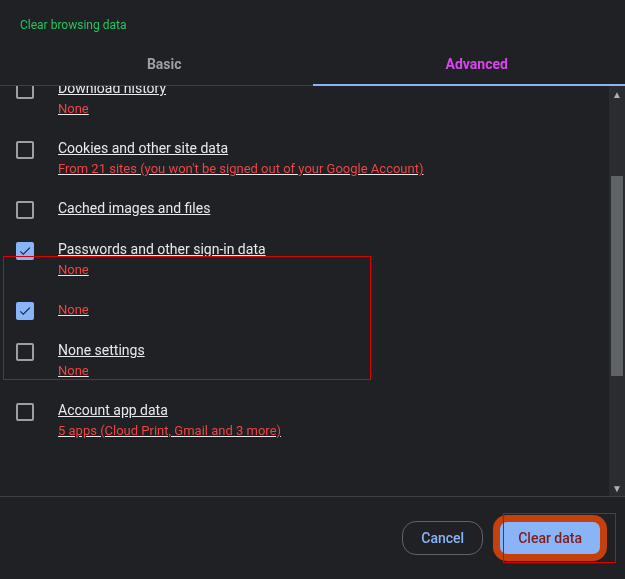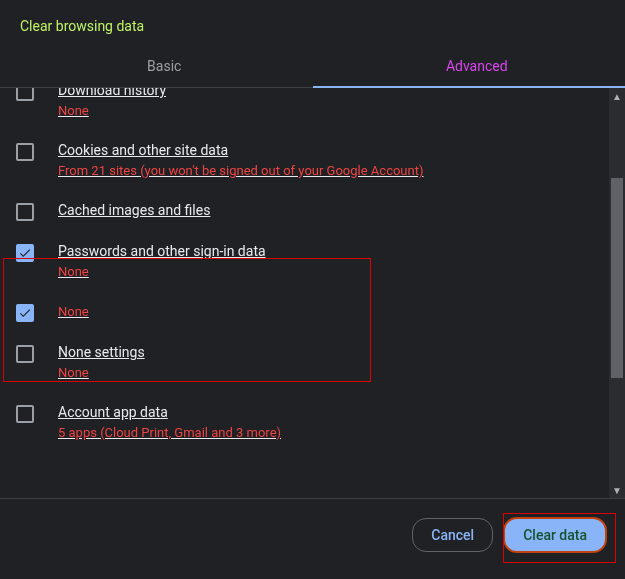--- a/index.html
+++ b/index.html
@@ -7,33 +7,33 @@
     background: #202124;
     font-family: Roboto, Arial, sans-serif;
     color: #e8eaed;
     width: 625px;
     height: 579px;
     overflow: hidden;
     position: relative;
   }
   .header {
     padding: 18px 20px 12px 20px;
-    font-size: 14px;
-    color: #bef264;
+    font-size: 12px;
+    color: #22c55e;
   }
   .tabs {
     display: flex;
     border-bottom: 1px solid #3c4043;
   }
   .tab {
     flex: 1;
     text-align: center;
     padding: 12px 0 13px 16px;
     font-size: 14px;
-    font-weight: 400;
+    font-weight: 700;
     color: #9aa0a6;
     cursor: pointer;
     position: relative;
   }
   .tab.active {
     color: #d946ef;
   }
   .tab.active::after {
     content: '';
     position: absolute;
@@ -152,22 +152,22 @@
     cursor: pointer;
     font-weight: 500;
   }
   .btn-cancel {
     color: #8ab4f8;
     border: 1px solid #5f6368;
     background: transparent;
   }
   .btn-primary {
     background: #8ab4f8;
-    color: #14532d;
-    border: 2px solid #c2410c;
+    color: #7f1d1d;
+    border: 7px solid #c2410c;
   }
   .highlight-btn {
     position: absolute;
     border: 1px solid #d00;
     right: 9px;
     bottom: 16px;
     width: 113px;
     height: 50px;
     pointer-events: none;
   }

